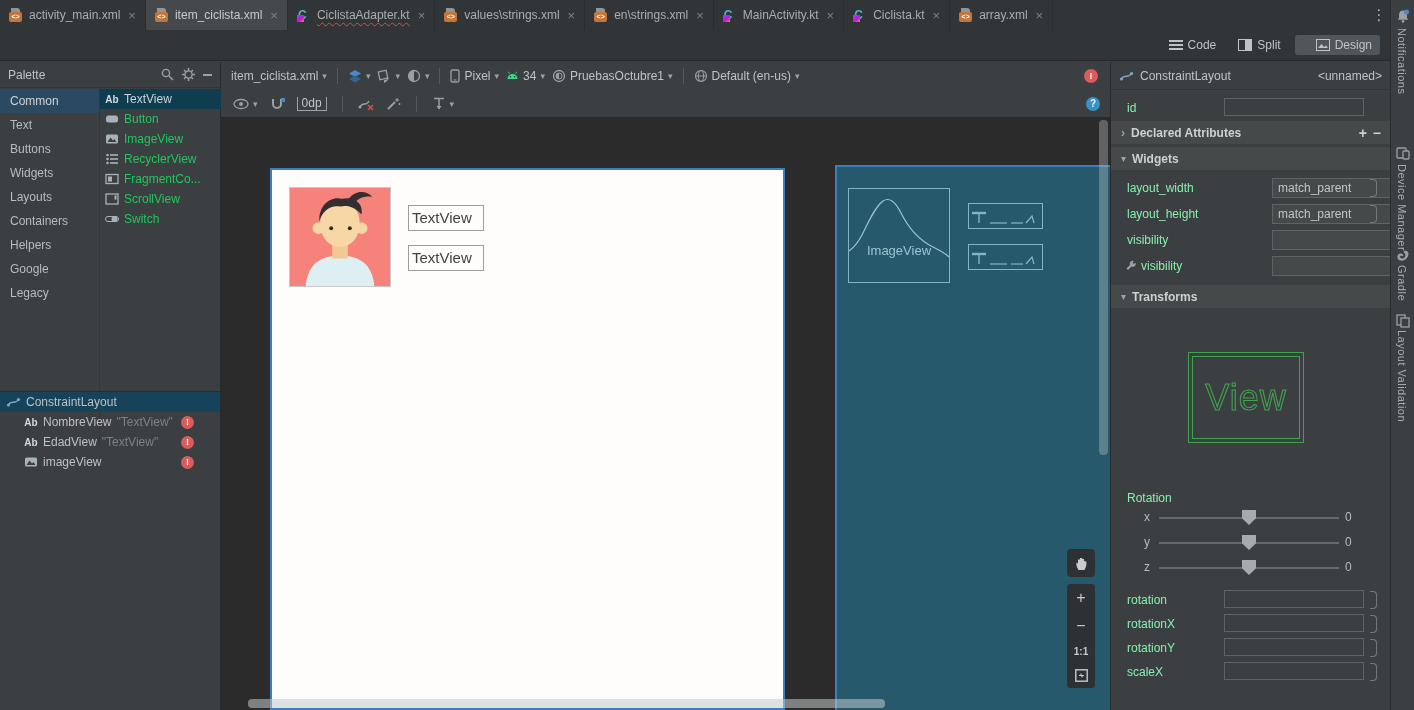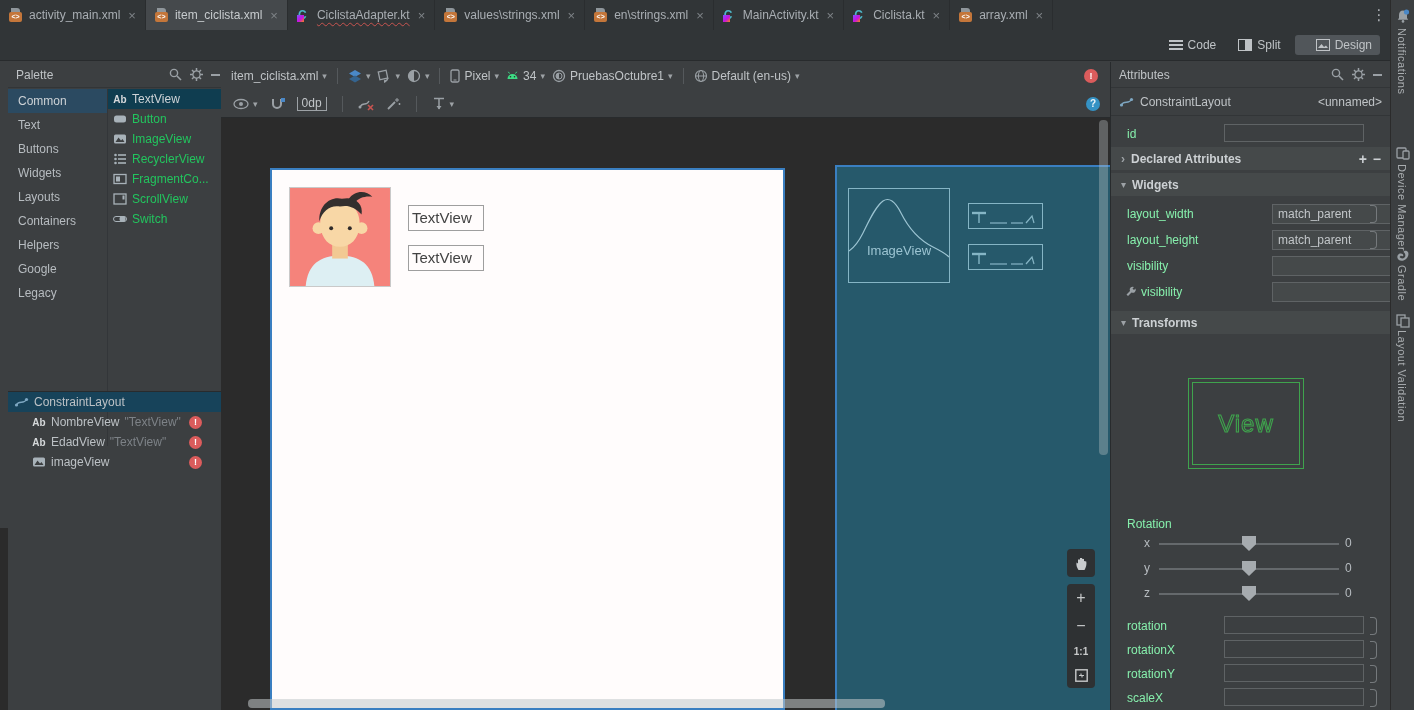--- a/index.html
+++ b/index.html
@@ -29,21 +29,21 @@
   .vmode{display:flex;align-items:center;gap:5px;padding:3px 8px;border-radius:3px;color:#bfc3c6;}
   .vmode.sel{background:#51565a;padding-left:21px;}
 
   
   .phdr{height:26px;display:flex;align-items:center;padding:0 8px;gap:8px;border-bottom:1px solid #323537;box-sizing:border-box;}
   .phdr .title{flex:0 0 auto;color:#bfc3c6;}
   .phdr .sp{flex:1;}
   .mini-dash{width:9px;height:2px;background:#9aa0a5;}
 
   
-  #left{left:8px;top:62px;width:221px;height:648px;background:#3c3f41;border-right:1px solid #282b2d;box-sizing:border-box;}
+  #left{left:0;top:62px;width:221px;height:648px;background:#3c3f41;border-right:1px solid #282b2d;box-sizing:border-box;}
   #cats{position:absolute;left:0;top:27px;width:100px;height:357px;border-right:1px solid #333639;box-sizing:border-box;}
   .cat{height:24px;line-height:24px;padding-left:10px;color:#b7bcc0;}
   .cat.sel{background:#2b4a61;color:#cdd2d6;}
   #comps{position:absolute;left:100px;top:27px;width:121px;height:357px;}
   .comp{height:20px;display:flex;align-items:center;gap:5px;padding-left:5px;color:#22c55e;white-space:nowrap;}
   .comp.sel{background:#0f3d50;color:#ced3d7;}
   .ab{font-weight:bold;font-size:10px;color:#d6d9db;width:14px;text-align:center;}
   #ctree{position:absolute;left:0;top:329px;width:220px;border-top:1px solid #282b2d;}
   .trow{height:20px;display:flex;align-items:center;gap:5px;padding-left:6px;position:relative;color:#bcc1c5;}
   .trow.sel{background:#17435a;}
@@ -96,21 +96,21 @@
   .sect .sp{flex:1;}
   .fl{position:absolute;left:16px;color:#86efac;line-height:20px;}
   .combo{position:absolute;left:113px;width:140px;height:20px;background:#45494a;border:1px solid #5f6365;box-sizing:border-box;
     color:#c2c6c9;line-height:18px;padding-left:5px;margin-left:48px;}
   .combo .arr{position:absolute;right:0;top:0;width:17px;height:18px;background:#54585b;text-align:center;line-height:17px;}
   .tin{position:absolute;left:113px;width:140px;height:18px;background:transparent;border:1px solid #5f6365;box-sizing:border-box;
     color:#c2c6c9;font-family:inherit;font-size:12px;padding:0 4px;}
   .brk{position:absolute;left:259px;width:6px;height:16px;border:1px solid #75797c;border-left:none;border-radius:0 4px 4px 0;}
   #viewbox{position:absolute;left:77px;top:314px;width:116px;height:91px;border:1px solid #3fa34d;padding:3px;box-sizing:border-box;}
   #viewbox .inner{width:100%;height:100%;border:1px solid #3fa34d;box-sizing:border-box;display:flex;align-items:center;justify-content:center;}
-  .view-label{font-size:24px;letter-spacing:1px;color:#3fa34d;}
+  .view-label{font-size:36px;letter-spacing:1px;color:#3fa34d;}
   @supports (-webkit-text-stroke:1px #000){.view-label{-webkit-text-stroke:1.1px #3fa34d;color:transparent;}}
   .srow{position:absolute;left:0;width:280px;height:24px;}
   .srow .axis{position:absolute;left:33px;top:4px;color:#b7bcc0;}
   .srow .track{position:absolute;left:48px;top:11px;width:180px;height:2px;background:#65696c;}
   .srow .sthumb{position:absolute;left:131px;top:4px;width:14px;height:15px;background:#a6abaf;
     clip-path:polygon(0 0,100% 0,100% 55%,50% 100%,0 55%);}
   .srow .sval{position:absolute;left:234px;top:4px;color:#b7bcc0;}
 
   
   #stripe{left:1390px;top:0;width:24px;height:710px;background:#3c3f41;border-left:1px solid #2b2b2b;box-sizing:border-box;}
@@ -521,38 +521,20 @@
           <rect x="0.8" y="0.8" width="11.4" height="11.4" fill="none" stroke="#c7c9ca" stroke-width="1.4"></rect>
           <path d="M4 6.5 h2 v-2 M9 6.5 h-2 v2" fill="none" stroke="#c7c9ca" stroke-width="1.1"></path>
         </svg>
     </div>
 
     <div class="hscroll"></div>
     <div class="vscroll"></div>
   </div>
 
   <div id="attrs" class="abs">
-    <div class="phdr">
-      <span class="title">Attributes</span>
-      <span class="sp"></span>
-      <svg width="13" height="13">
-          <circle cx="5" cy="5" r="3.6" fill="none" stroke="#9aa0a5" stroke-width="1.4"></circle>
-          <line x1="8" y1="8" x2="12" y2="12" stroke="#9aa0a5" stroke-width="1.6"></line>
-        </svg>
-      <svg width="13" height="13">
-          <g stroke="#9aa0a5" stroke-width="1.5">
-            <line x1="6.5" y1="0" x2="6.5" y2="13"></line>
-            <line x1="0" y1="6.5" x2="13" y2="6.5"></line>
-            <line x1="2" y1="2" x2="11" y2="11"></line>
-            <line x1="11" y1="2" x2="2" y2="11"></line>
-          </g>
-          <circle cx="6.5" cy="6.5" r="3.6" fill="#3c3f41" stroke="#9aa0a5" stroke-width="1.3"></circle>
-        </svg>
-      <span class="mini-dash"></span>
-    </div>
     <div id="attr-comp">
       <svg width="15" height="12">
           <path d="M2.5 9 C5 3.5 9.5 9 12.5 3.5" fill="none" stroke="#7ea7c2" stroke-width="1.3"></path>
           <circle cx="2.5" cy="9" r="1.6" fill="#7ea7c2"></circle>
           <circle cx="12.5" cy="3.5" r="1.6" fill="#7ea7c2"></circle>
         </svg>
       <span>ConstraintLayout</span>
       <span class="sp"></span>
       <span>&lt;unnamed&gt;</span>
     </div>

